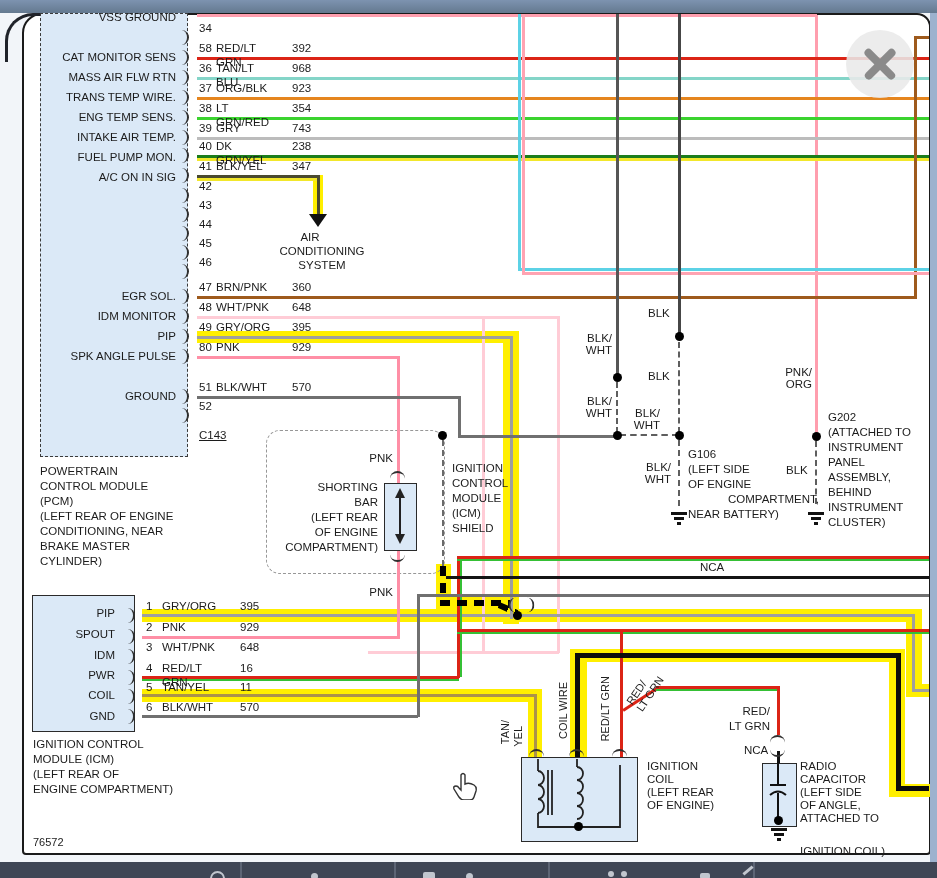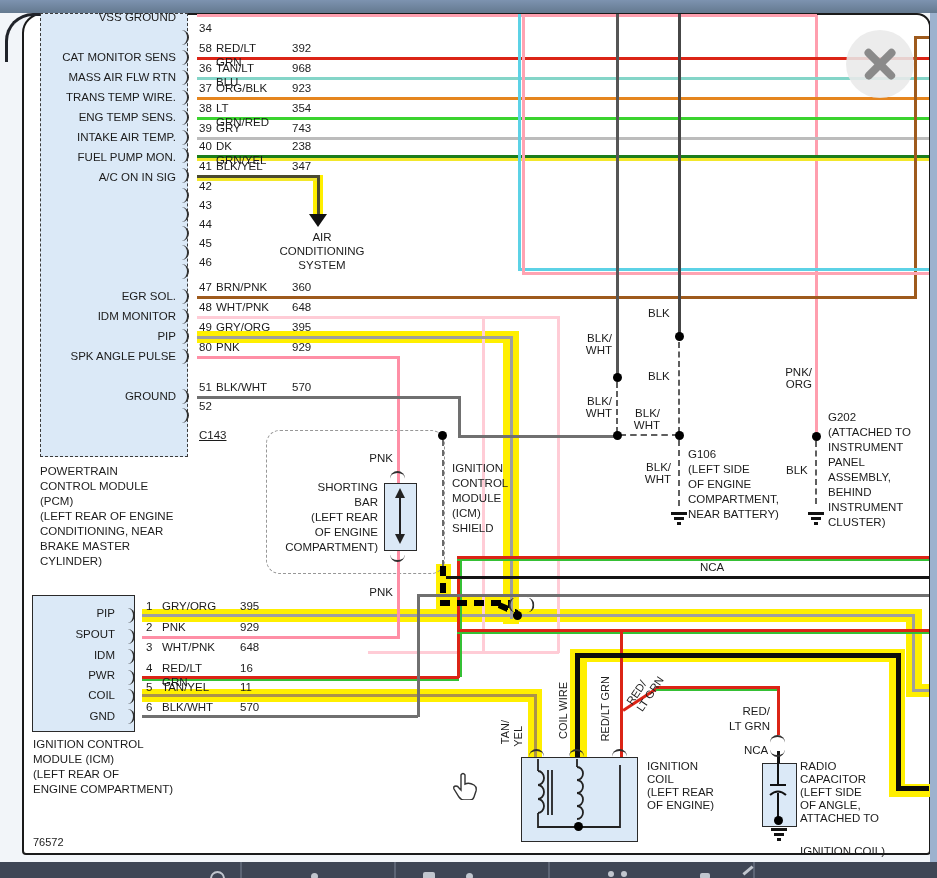--- a/index.html
+++ b/index.html
@@ -289,21 +289,21 @@
   <div class="txt" style="left:199px;top:428px;text-decoration:underline">C143</div>
 
   <div class="txt" style="left:40px;top:464px">POWERTRAIN</div>
   <div class="txt" style="left:40px;top:479px">CONTROL MODULE</div>
   <div class="txt" style="left:40px;top:494px">(PCM)</div>
   <div class="txt" style="left:40px;top:509px">(LEFT REAR OF ENGINE</div>
   <div class="txt" style="left:40px;top:524px">CONDITIONING, NEAR</div>
   <div class="txt" style="left:40px;top:539px">BRAKE MASTER</div>
   <div class="txt" style="left:40px;top:554px">CYLINDER)</div>
 
-  <div class="txt c" style="left:252px;top:230px;width:140px">AIR</div>
+  <div class="txt c" style="left:240px;top:230px;width:140px">AIR</div>
   <div class="txt c" style="left:252px;top:244px;width:140px">CONDITIONING</div>
   <div class="txt c" style="left:252px;top:258px;width:140px">SYSTEM</div>
 
   <div class="shieldbox" style="left:266px;top:430px;width:177px;height:142px"></div>
   <div class="txt r" style="left:353px;top:451px;width:40px">PNK</div>
   <div class="txt r" style="left:353px;top:585px;width:40px">PNK</div>
   <div class="modbox" style="left:384px;top:483px;width:31px;height:66px;border:1.6px solid #2a2a2a;z-index:16"></div>
   <svg class="abs" style="left:388px;top:486px;z-index:17" width="24" height="60" viewBox="0 0 24 60">
     <line x1="12" y1="8" x2="12" y2="52" stroke="#222" stroke-width="2"></line>
     <polygon points="12,2 7,12 17,12" fill="#222"></polygon>
@@ -329,21 +329,21 @@
   <div class="txt r" style="left:631px;top:460px;width:40px">BLK/</div>
   <div class="txt r" style="left:631px;top:472px;width:40px">WHT</div>
   <div class="txt" style="left:648px;top:306px">BLK</div>
   <div class="txt" style="left:648px;top:369px">BLK</div>
   <div class="txt" style="left:786px;top:463px">BLK</div>
   <div class="txt r" style="left:772px;top:365px;width:40px">PNK/</div>
   <div class="txt r" style="left:772px;top:377px;width:40px">ORG</div>
   <div class="txt" style="left:688px;top:447px">G106</div>
   <div class="txt" style="left:688px;top:462px">(LEFT SIDE</div>
   <div class="txt" style="left:688px;top:477px">OF ENGINE</div>
-  <div class="txt" style="left:688px;top:492px">COMPARTMENT,</div>
+  <div class="txt" style="left:728px;top:492px">COMPARTMENT,</div>
   <div class="txt" style="left:688px;top:507px">NEAR BATTERY)</div>
   <div class="txt" style="left:828px;top:410px">G202</div>
   <div class="txt" style="left:828px;top:425px">(ATTACHED TO</div>
   <div class="txt" style="left:828px;top:440px">INSTRUMENT</div>
   <div class="txt" style="left:828px;top:455px">PANEL</div>
   <div class="txt" style="left:828px;top:470px">ASSEMBLY,</div>
   <div class="txt" style="left:828px;top:485px">BEHIND</div>
   <div class="txt" style="left:828px;top:500px">INSTRUMENT</div>
   <div class="txt" style="left:828px;top:515px">CLUSTER)</div>
 

